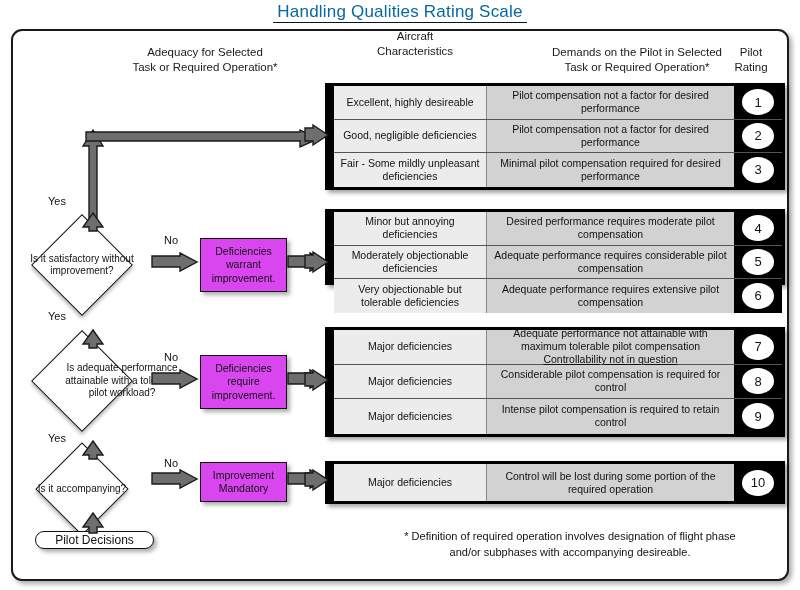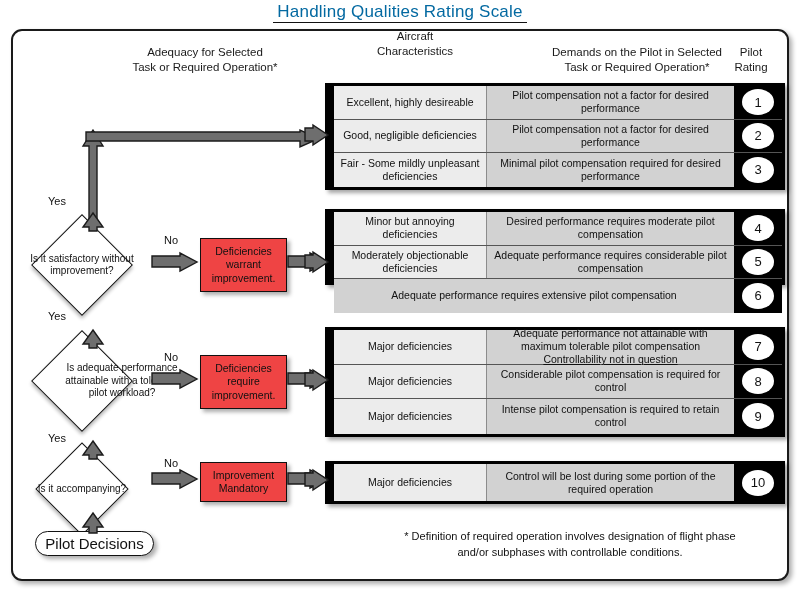--- a/index.html
+++ b/index.html
@@ -116,42 +116,42 @@
   #dia-1 { left: 46px;  top: 229px; width: 72px; height: 72px; }
   #dia-1-lbl { left: 20px; top: 229px; width: 124px; height: 72px; }
   #dia-2 { left: 46px;  top: 345px; width: 72px; height: 72px; }
   #dia-2-lbl { left: 20px; top: 343px; width: 124px; height: 76px; margin-left: 40px; }
   #dia-3 { left: 49px;  top: 456px; width: 66px; height: 66px; }
   #dia-3-lbl { left: 24px; top: 456px; width: 116px; height: 66px; }
 
   
   .procbox {
     position: absolute;
-    background: #ef4444;
+    background: #d946ef;
     border: 1.6px solid #111;
     box-shadow: 3px 3px 4px rgba(0,0,0,.32);
     display: flex; align-items: center; justify-content: center;
     text-align: center;
     font-size: 10.5px; line-height: 13.5px; color: #111;
     padding: 2px 16px;
   }
   #box-1 { left: 200px; top: 238px; width: 87px; height: 54px; }
   #box-2 { left: 200px; top: 355px; width: 87px; height: 54px; }
   #box-3 { left: 200px; top: 462px; width: 87px; height: 40px; }
 
   
   #pilot-decisions {
     position: absolute; left: 35px; top: 531px;
-    width: 119px; height: 25px;
+    width: 119px; height: 18px;
     background: #ffffff;
     border: 1.6px solid #111;
     border-radius: 17px;
     box-shadow: 3px 3px 4px rgba(0,0,0,.32);
     display: flex; align-items: center; justify-content: center;
-    font-size: 15px; color: #111;
+    font-size: 12px; color: #111;
   }
 
   
   .flowlabel {
     position: absolute;
     font-size: 11px; color: #111;
   }
   #yes-1 { left: 48px;  top: 195px; }
   #yes-2 { left: 48px;  top: 310px; }
   #yes-3 { left: 48px;  top: 432px; }
@@ -249,20 +249,21 @@
           </div>
         </div>
         <div class="row">
           <div class="cell-ac">Moderately objectionable deficiencies</div>
           <div class="cell-dem">Adequate performance requires considerable pilot compensation</div>
           <div class="cell-rate">
             <div class="badge">5</div>
           </div>
         </div>
         <div class="row">
+          <div class="cell-ac">Very objectionable but tolerable deficiencies</div>
           <div class="cell-dem">Adequate performance requires extensive pilot compensation</div>
           <div class="cell-rate">
             <div class="badge">6</div>
           </div>
         </div>
       </div>
   </div>
   <div class="group" id="group-3">
     <div class="group-rows">
         <div class="row">
@@ -373,16 +374,16 @@
   </svg>
   <svg class="arrowsvg" id="arr-in-3" width="24" height="20">
     <polygon class="ar" points="0,3 8,3 8,0 23,10 8,20 8,16 0,16"></polygon>
   </svg>
   <svg class="arrowsvg" id="arr-in-4" width="24" height="20">
     <polygon class="ar" points="0,3 8,3 8,0 23,10 8,20 8,16 0,16"></polygon>
   </svg>
 
   <div id="footnote">
     <div>* Definition of required operation involves designation of flight phase</div>
-    <div>and/or subphases with controllable conditions.</div>
+    <div>and/or subphases with accompanying desireable.</div>
   </div>
 
 </div>
 
 </body></html>

